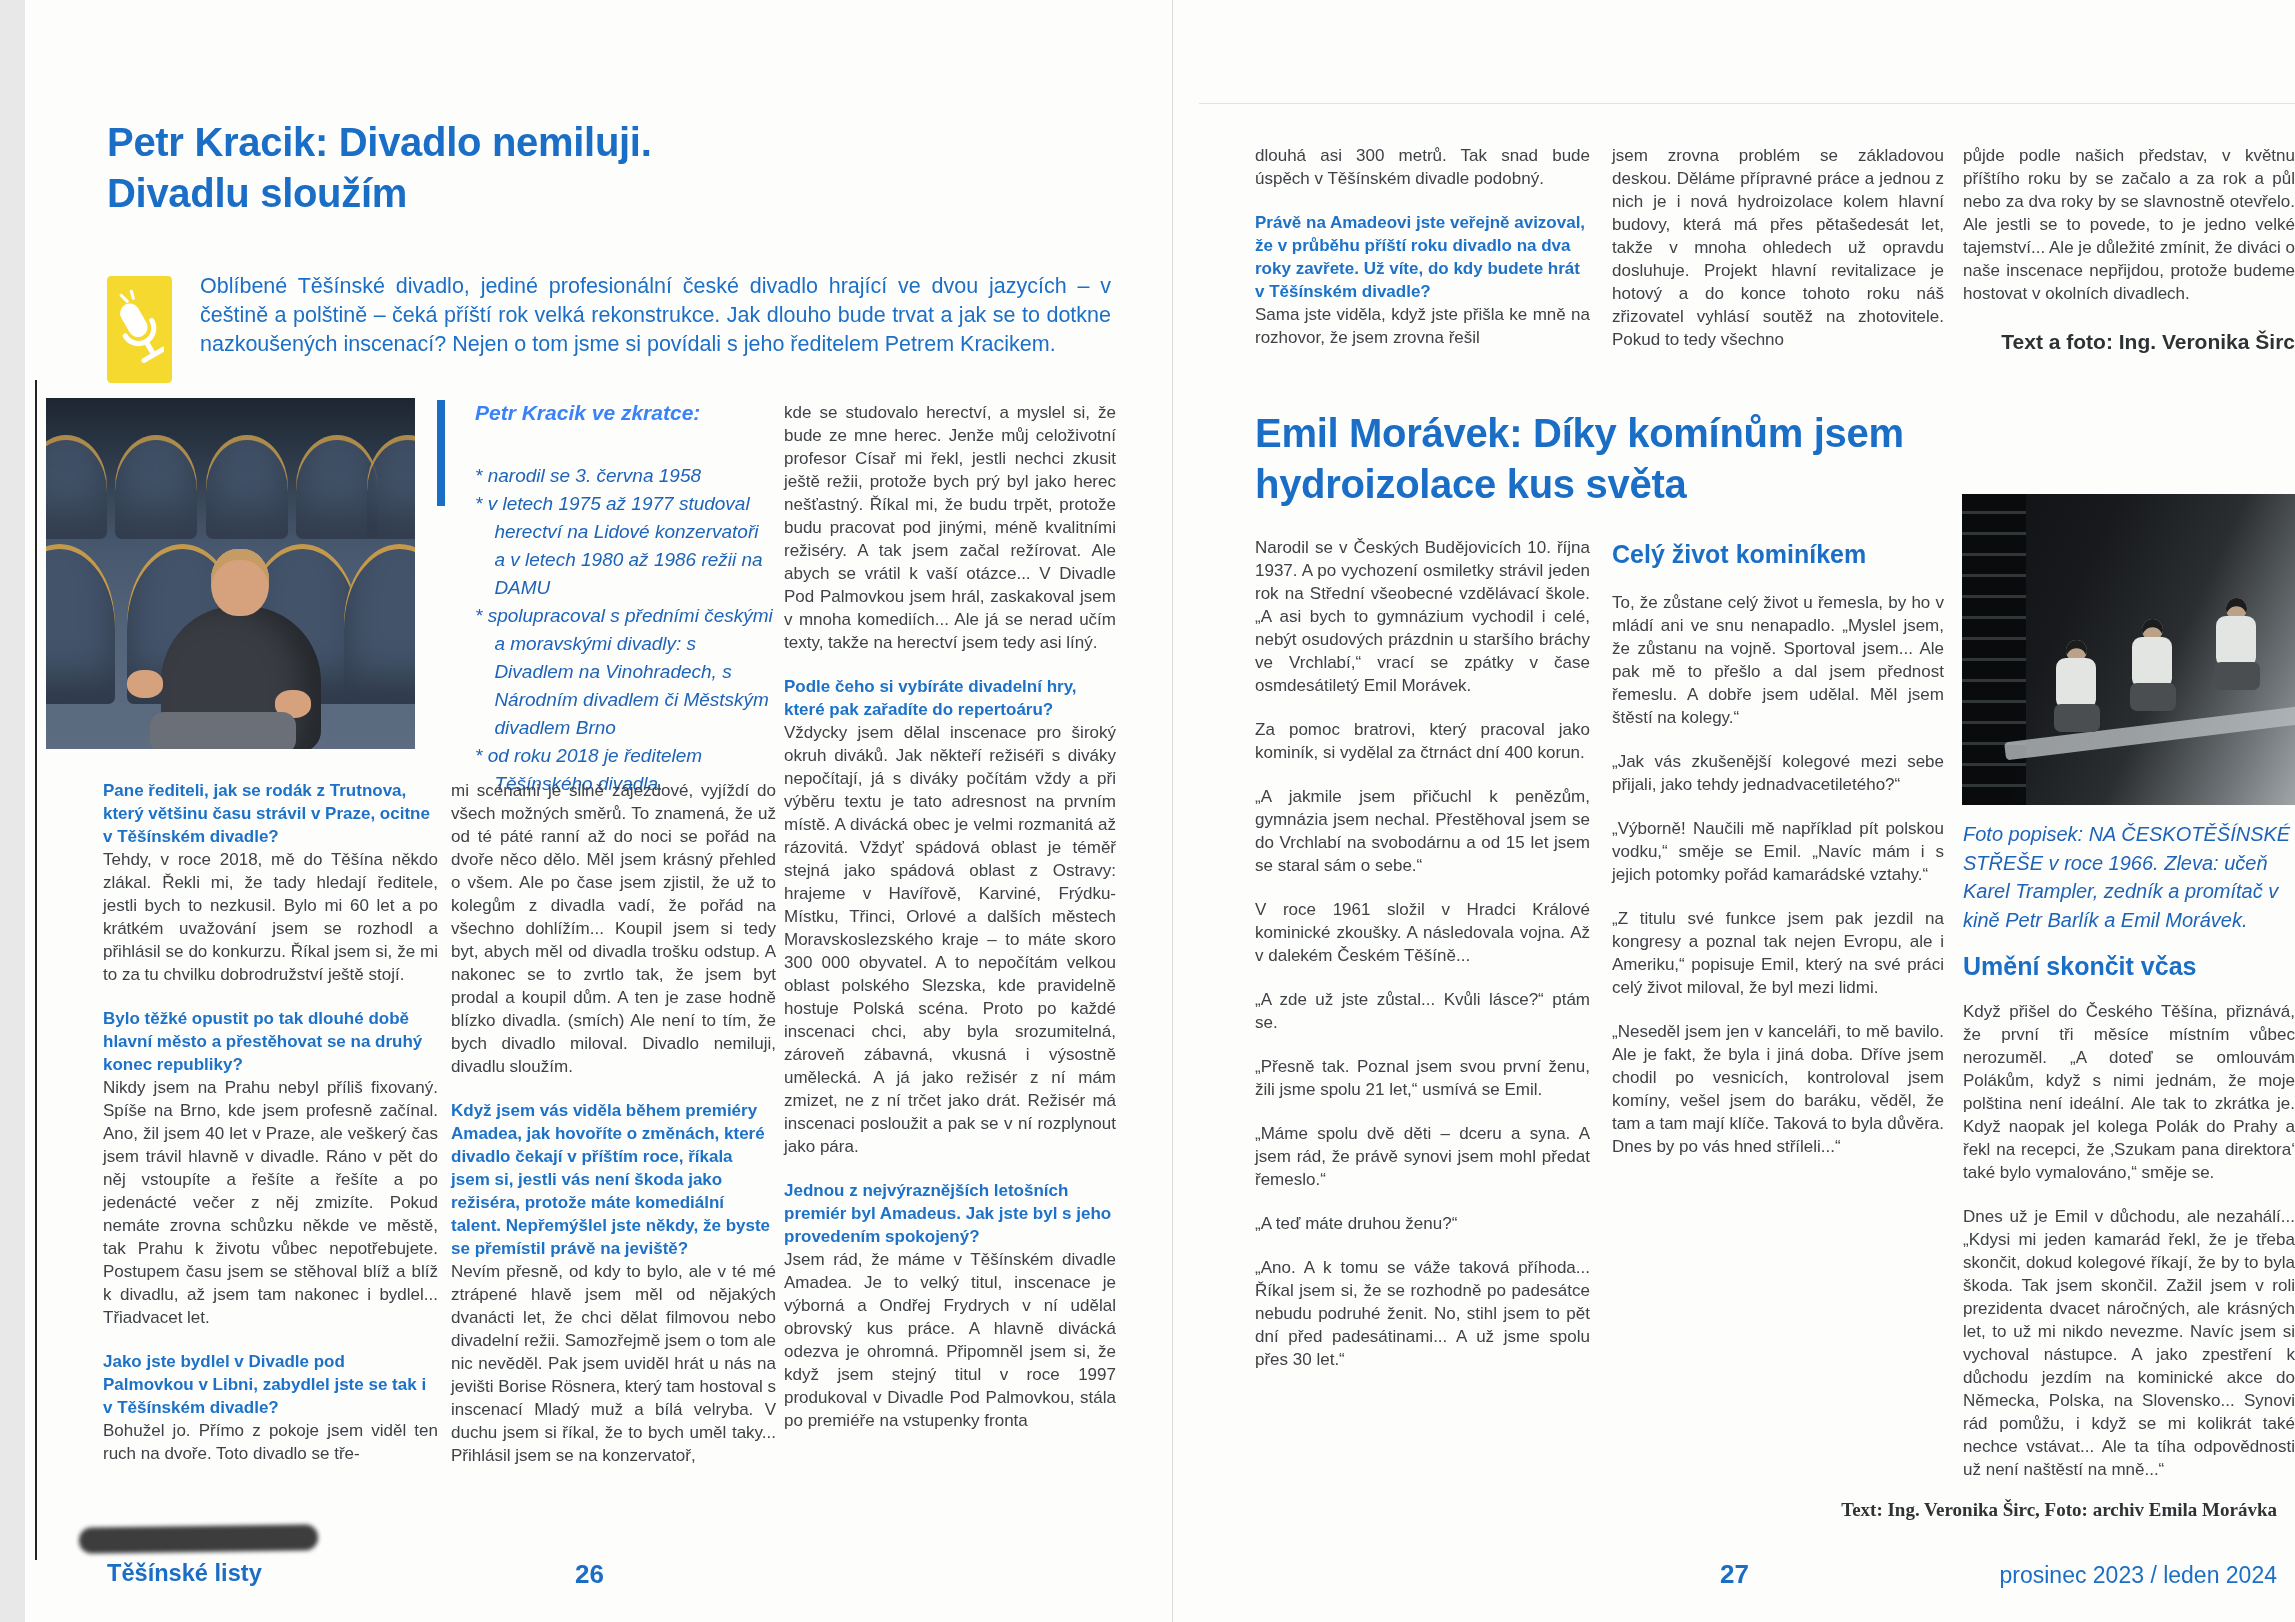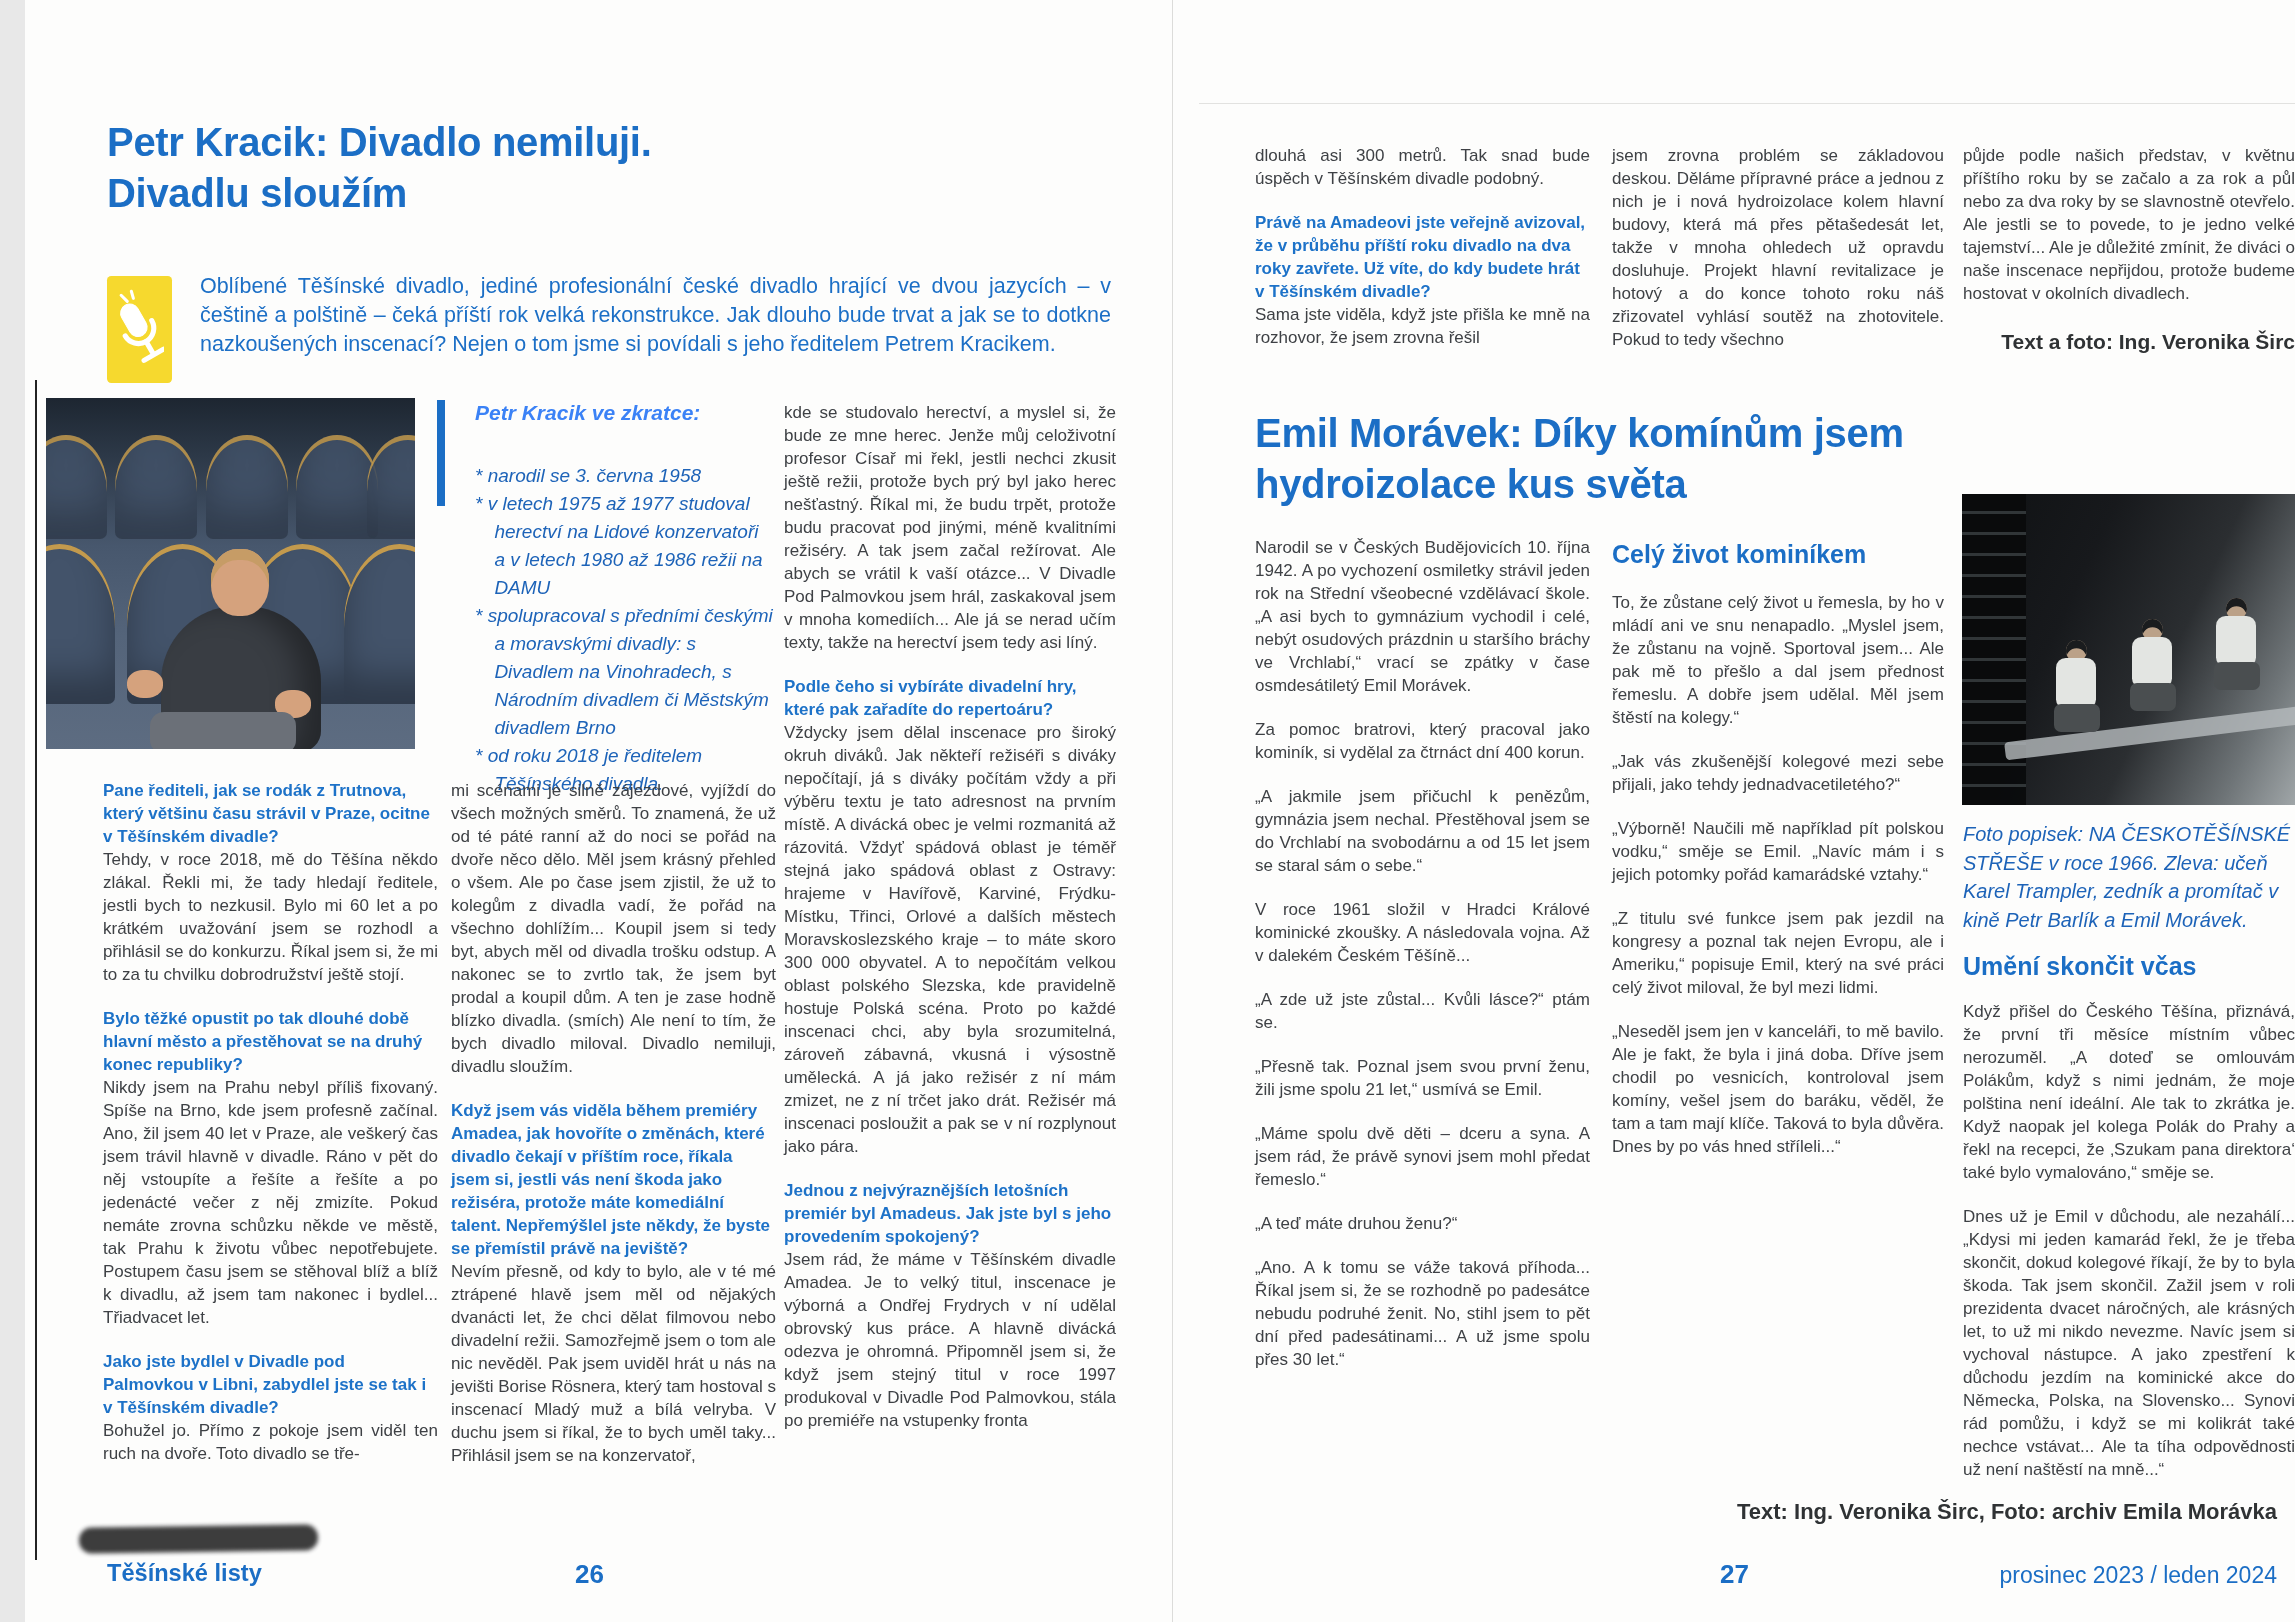--- a/index.html
+++ b/index.html
@@ -54,21 +54,21 @@
   .fig{position:absolute;}
   .f-head{position:absolute;width:21px;height:22px;background:#bba188;border-radius:50%;
           box-shadow:inset 0 8.3px 0 #1a1c1e;}
   .f-torso{position:absolute;top:18px;left:-9.7px;width:40px;height:51px;background:#e3e5e2;border-radius:9.7px;}
   .f-legs{position:absolute;top:64px;left:-12.5px;width:46px;height:28px;background:#4a4e50;border-radius:7px;}
   
   .photo-caption{position:absolute;left:1938px;top:820px;width:332px;margin:0;
                  font-size:20px;line-height:28.5px;font-style:italic;color:#1d63b8;}
   .byline{margin:25px 0 0 0;font-size:21px;font-weight:bold;color:#2f3234;text-align:right;}
   .byline2{position:absolute;left:1597px;top:1499px;width:655px;margin:0;
-           font-size:22px;font-weight:bold;color:#2f3234;text-align:right;}
+           font-size:19px;font-weight:bold;color:#2f3234;text-align:right;font-family:Liberation Serif, serif;}
   .footer-pub{position:absolute;left:82px;top:1560px;margin:0;font-size:23.6px;font-weight:bold;color:#1b6ec5;text-align:center;}
   .pagenum{position:absolute;top:1559px;margin:0;font-size:26px;font-weight:bold;color:#1b6ec5;}
   .pagenum.left{left:550px;}
   .pagenum.right{left:1695px;}
   .footer-issue{position:absolute;left:1777px;top:1562px;width:475px;margin:0;text-align:right;
                 font-size:23px;color:#1b6ec5;}
   
   .divider-c{position:absolute;left:1147px;top:0;width:1.4px;height:1623px;background:#dcdcda;}
   .rule-tr{position:absolute;left:1174px;top:103px;width:1121px;height:1.4px;background:#e2e2e0;}
   .edge-l{position:absolute;left:9.7px;top:380px;width:2.1px;height:1180px;background:#232323;}
@@ -164,21 +164,21 @@
     <div>
         <p class="para a">půjde podle našich představ, v květnu příštího roku by se začalo a za rok a půl nebo za dva roky by se slavnostně otevřelo. Ale jestli se to povede, to je jedno velké tajemství... Ale je důležité zmínit, že diváci o naše inscenace nepřijdou, protože budeme hostovat v okolních divadlech.</p>
       </div>
     <p class="byline">Text a foto: Ing. Veronika Širc</p>
   </div>
 
   <h1 class="headline" style="left:1230px;top:408px;width:1055px;">Emil Morávek: Díky komínům jsem
 hydroizolace kus světa</h1>
 
   <div class="col" style="left:1230px;top:536px;width:335px;">
-      <p class="para a">Narodil se v Českých Budějovicích 10. října 1942. A po vychození osmiletky strávil jeden rok na Střední všeobecné vzdělávací škole. „A asi bych to gymnázium vychodil i celé, nebýt osudových prázdnin u staršího bráchy ve Vrchlabí,“ vrací se zpátky v čase osmdesátiletý Emil Morávek.</p>
+      <p class="para a">Narodil se v Českých Budějovicích 10. října 1937. A po vychození osmiletky strávil jeden rok na Střední všeobecné vzdělávací škole. „A asi bych to gymnázium vychodil i celé, nebýt osudových prázdnin u staršího bráchy ve Vrchlabí,“ vrací se zpátky v čase osmdesátiletý Emil Morávek.</p>
       <p class="para a">Za pomoc bratrovi, který pracoval jako kominík, si vydělal za čtrnáct dní 400 korun.</p>
       <p class="para a">„A jakmile jsem přičuchl k penězům, gymnázia jsem nechal. Přestěhoval jsem se do Vrchlabí na svobodárnu a od 15 let jsem se staral sám o sebe.“</p>
       <p class="para a">V roce 1961 složil v Hradci Králové kominické zkoušky. A následovala vojna. Až v dalekém Českém Těšíně...</p>
       <p class="para a">„A zde už jste zůstal... Kvůli lásce?“ ptám se.</p>
       <p class="para a">„Přesně tak. Poznal jsem svou první ženu, žili jsme spolu 21 let,“ usmívá se Emil.</p>
       <p class="para a">„Máme spolu dvě děti – dceru a syna. A jsem rád, že právě synovi jsem mohl předat řemeslo.“</p>
       <p class="para a">„A teď máte druhou ženu?“</p>
       <p class="para a">„Ano. A k tomu se váže taková příhoda... Říkal jsem si, že se rozhodně po padesátce nebudu podruhé ženit. No, stihl jsem to pět dní před padesátinami... A už jsme spolu přes 30 let.“</p>
     </div>
 

